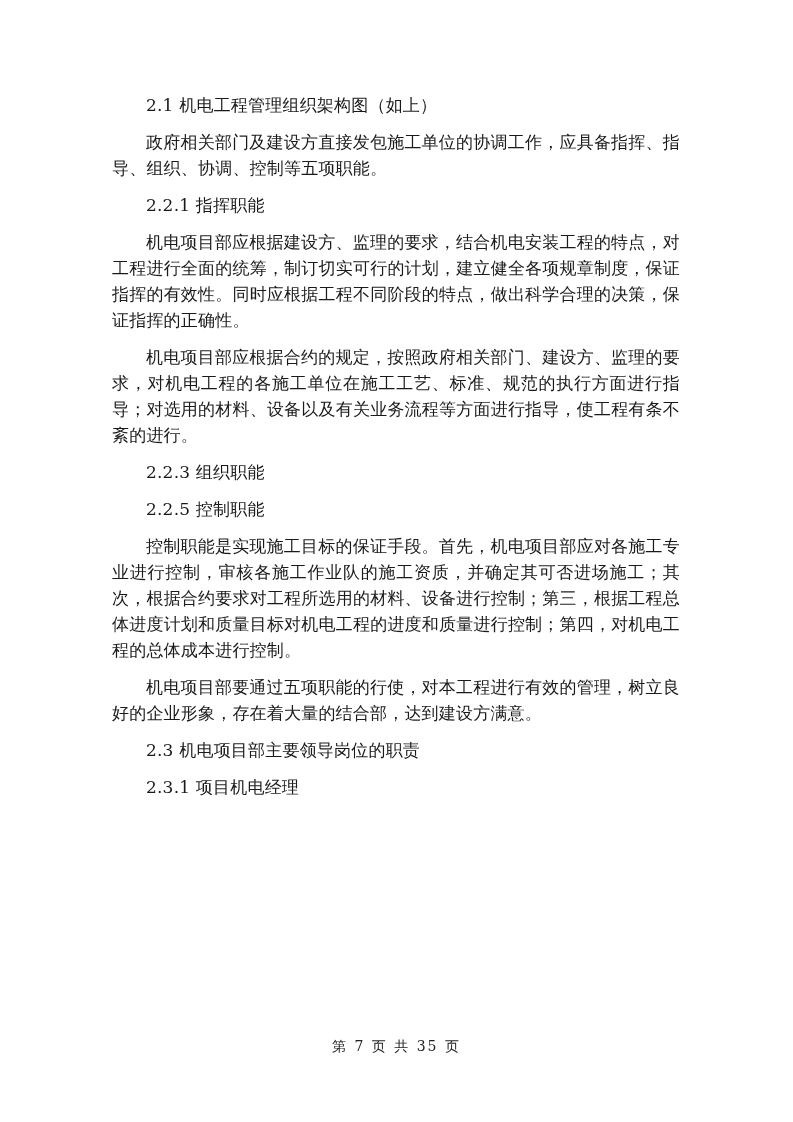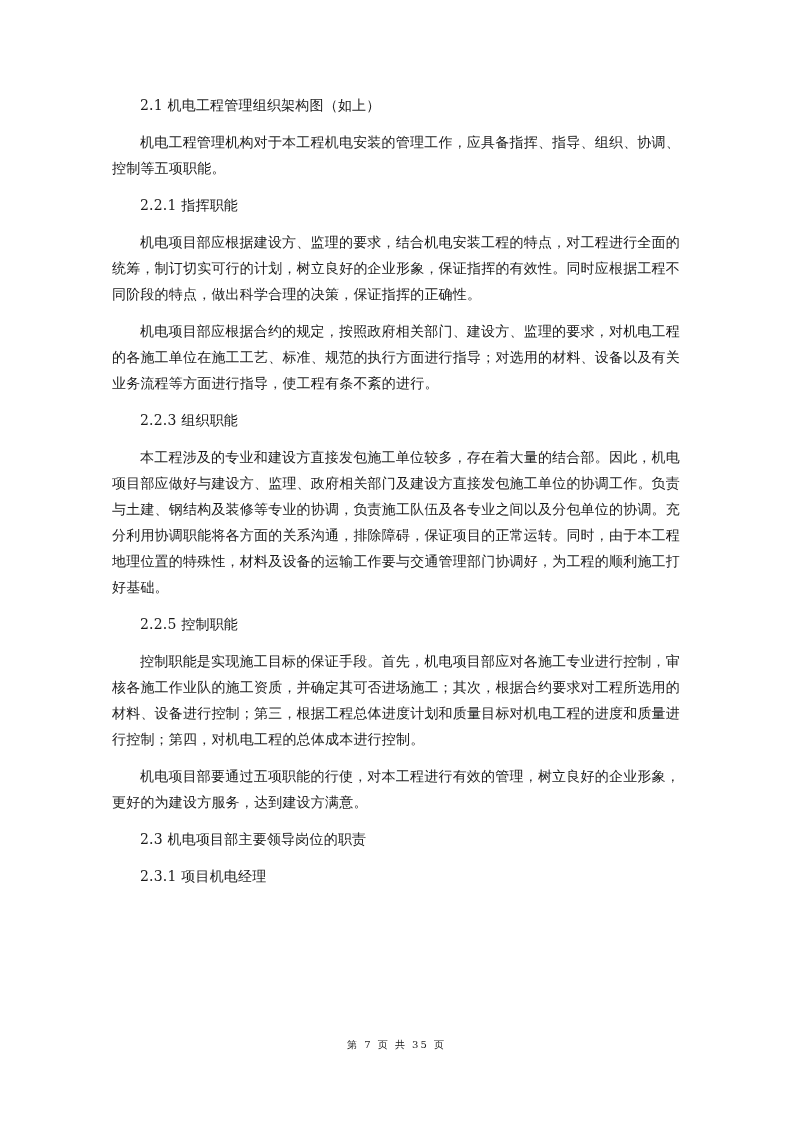--- a/index.html
+++ b/index.html
@@ -1,37 +1,36 @@
 <!DOCTYPE html>
 <html><head>
 <meta charset="utf-8">
 <style>
   html, body { margin: 0; padding: 0; background: #ffffff; }
   body { width: 793px; height: 1122px; position: relative; overflow: hidden;
          font-family: "DejaVu Serif", "Liberation Serif", serif; color: #1a1a1a; }
   .page { position: absolute; left: 112px; top: 92px; width: 568px; }
-  .p { font-size: 14px; line-height: 26px; margin: 0; text-indent: 2em;
+  .p { font-size: 17px; line-height: 26px; margin: 0; text-indent: 2em;
        text-align: justify; letter-spacing: 0.2px; }
   .h { margin-bottom: 11px; }
   .b { margin-bottom: 11px; }
   .footer { position: absolute; top: 1038px; left: 0; width: 793px; text-align: center;
-            font-size: 10px; color: #222; letter-spacing: 2px; }
+            font-size: 14px; color: #222; letter-spacing: 2px; }
 </style>
 </head>
 <body>
 
 <div class="page">
   <p class="p h">2.1 机电工程管理组织架构图（如上）</p>
-  <p class="p b">机电工程管理机构对于本工程机电安装的管理工作，应具备指挥、指导、组织、协调、控制等五项职能。</p>
+  <p class="p b">政府相关部门及建设方直接发包施工单位的协调工作，应具备指挥、指导、组织、协调、控制等五项职能。</p>
   <p class="p h">2.2.1 指挥职能</p>
-  <p class="p b">机电项目部应根据建设方、监理的要求，结合机电安装工程的特点，对工程进行全面的统筹，制订切实可行的计划，树立良好的企业形象，保证指挥的有效性。同时应根据工程不同阶段的特点，做出科学合理的决策，保证指挥的正确性。</p>
+  <p class="p b">机电项目部应根据建设方、监理的要求，结合机电安装工程的特点，对工程进行全面的统筹，制订切实可行的计划，建立健全各项规章制度，保证指挥的有效性。同时应根据工程不同阶段的特点，做出科学合理的决策，保证指挥的正确性。</p>
   <p class="p b">机电项目部应根据合约的规定，按照政府相关部门、建设方、监理的要求，对机电工程的各施工单位在施工工艺、标准、规范的执行方面进行指导；对选用的材料、设备以及有关业务流程等方面进行指导，使工程有条不紊的进行。</p>
   <p class="p h">2.2.3 组织职能</p>
-  <p class="p b">本工程涉及的专业和建设方直接发包施工单位较多，存在着大量的结合部。因此，机电项目部应做好与建设方、监理、政府相关部门及建设方直接发包施工单位的协调工作。负责与土建、钢结构及装修等专业的协调，负责施工队伍及各专业之间以及分包单位的协调。充分利用协调职能将各方面的关系沟通，排除障碍，保证项目的正常运转。同时，由于本工程地理位置的特殊性，材料及设备的运输工作要与交通管理部门协调好，为工程的顺利施工打好基础。</p>
   <p class="p h">2.2.5 控制职能</p>
   <p class="p b">控制职能是实现施工目标的保证手段。首先，机电项目部应对各施工专业进行控制，审核各施工作业队的施工资质，并确定其可否进场施工；其次，根据合约要求对工程所选用的材料、设备进行控制；第三，根据工程总体进度计划和质量目标对机电工程的进度和质量进行控制；第四，对机电工程的总体成本进行控制。</p>
-  <p class="p b">机电项目部要通过五项职能的行使，对本工程进行有效的管理，树立良好的企业形象，更好的为建设方服务，达到建设方满意。</p>
+  <p class="p b">机电项目部要通过五项职能的行使，对本工程进行有效的管理，树立良好的企业形象，存在着大量的结合部，达到建设方满意。</p>
   <p class="p h">2.3 机电项目部主要领导岗位的职责</p>
   <p class="p h">2.3.1 项目机电经理</p>
 
 </div>
 
 <div class="footer">第 7 页 共 35 页</div>
 
 </body></html>

